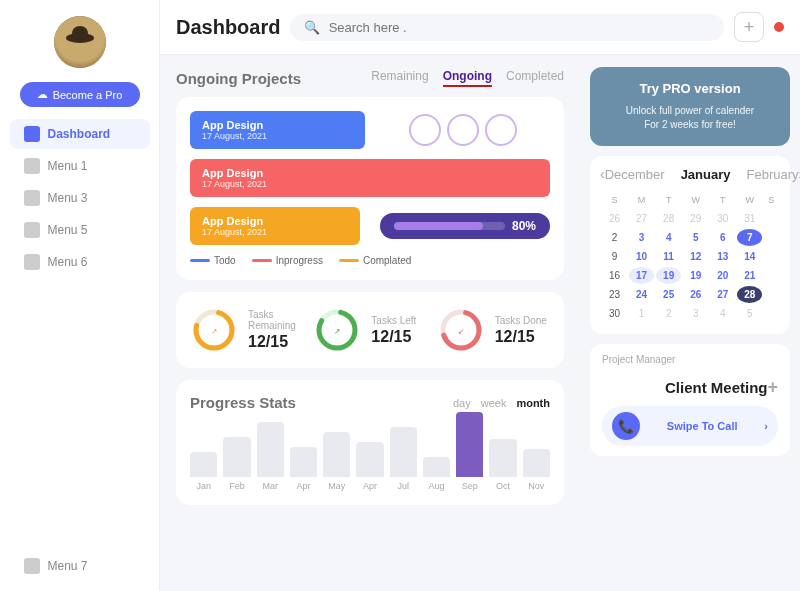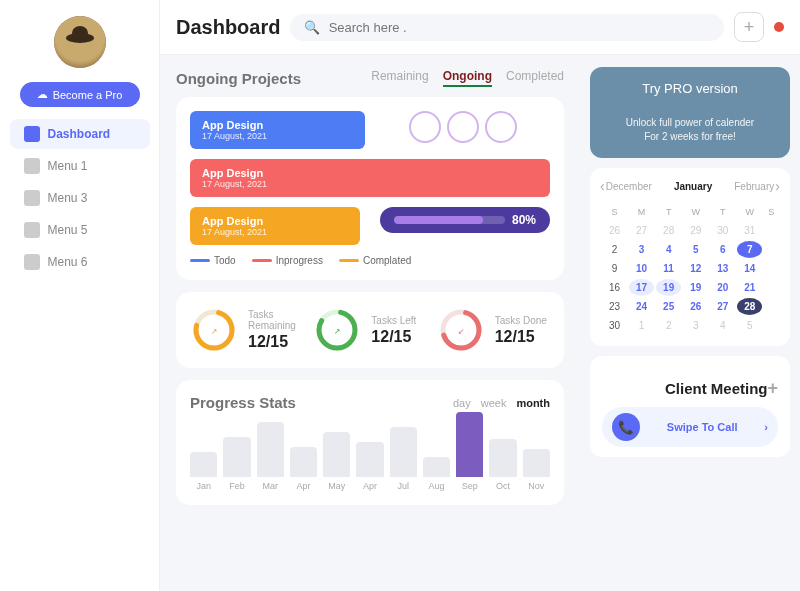--- a/index.html
+++ b/index.html
@@ -108,26 +108,26 @@
       flex: 1; padding: 14px 16px; overflow-y: auto; overflow-x: hidden;
     }
 
     
     .section-header {
       display: flex; align-items: center; justify-content: space-between; margin-bottom: 10px;
     }
     .section-title { font-size: 15px; font-weight: 700; color: #737373; }
     .tabs { display: flex; gap: 14px; font-size: 12px; color: #aaa; }
     .tab-item { cursor: pointer; padding-bottom: 2px; }
-    .tab-item.active { color: #7f1d1d; border-bottom: 2px solid #15803d; font-weight: 600; }
+    .tab-item.active { color: #4c1d95; border-bottom: 2px solid #b91c1c; font-weight: 600; }
 
     .projects-card {
       background: #fff; border-radius: 14px; padding: 14px; margin-bottom: 12px;
     }
-    .project-row { display: flex; align-items: flex-start; gap: 10px; margin-bottom: 10px; }
+    .project-row { display: flex; align-items: center; gap: 10px; margin-bottom: 10px; }
     .project-bar-wrap { flex: 1; }
     .project-bar {
       border-radius: 6px; padding: 8px 12px; color: #fff; font-size: 11px; font-weight: 700;
       position: relative; display: flex; flex-direction: column;
     }
     .project-bar.blue { background: #4e7cf5; }
     .project-bar.red { background: #f56565; }
     .project-bar.orange { background: #f5a623; }
     .project-date { font-size: 9px; font-weight: 400; opacity: 0.85; }
     .circle-group { display: flex; gap: 6px; }
@@ -179,30 +179,30 @@
     .bar-label { font-size: 9px; color: #aaa; margin-top: 4px; }
 
     
     .right-panel {
       width: 220px; min-width: 220px; padding: 12px 10px;
       display: flex; flex-direction: column; gap: 10px; overflow-y: auto;
     }
     .pro-banner {
       background: #6b8fa8; border-radius: 12px; padding: 14px 12px; color: #fff; text-align: center;
     }
-    .pro-banner-title { font-size: 13px; font-weight: 400; margin-bottom: 20px; }
+    .pro-banner-title { font-size: 13px; font-weight: 700; margin-bottom: 8px; }
     .pro-banner-sub { font-size: 10px; opacity: 0.9; line-height: 1.4; }
 
     .calendar-card {
       background: #fff; border-radius: 12px; padding: 10px;
     }
     .cal-nav {
       display: flex; align-items: center; justify-content: space-between; margin-bottom: 8px;
     }
-    .cal-months { display: flex; gap: 22px; font-size: 10px; }
+    .cal-months { display: flex; gap: 16px; font-size: 13px; }
     .cal-month { color: #aaa; }
     .cal-month.active { color: #222; font-weight: 700; }
     .cal-arrow { font-size: 14px; color: #aaa; cursor: pointer; background: none; border: none; }
     .cal-grid { width: 100%; }
     .cal-grid th {
       font-size: 9px; color: #aaa; text-align: center; padding: 3px 0; font-weight: 500;
     }
     .cal-grid td {
       font-size: 10px; text-align: center; padding: 3px 0; color: #555; cursor: pointer;
     }
@@ -272,20 +272,24 @@
   <div class="nav-item">
     <span class="nav-icon"></span>
     <span>Menu 5</span>
   </div>
   <div class="nav-item">
     <span class="nav-icon"></span>
     <span>Menu 6</span>
   </div>
 
 
+  <div class="nav-item nav-bottom">
+    <span class="nav-icon"></span>
+    <span>Menu 7</span>
+  </div>
 </div>
 
 <div class="main">
 
   <div class="top-bar">
     <span class="page-title">Dashboard</span>
     <div class="search-box">
       <span class="search-icon">🔍</span>
       <input class="search-input" type="text" placeholder="Search here ." style="">
     </div>
@@ -550,20 +554,21 @@
                 <td class="muted">3</td>
                 <td class="muted">4</td>
                 <td class="muted">5</td>
                 <td></td>
               </tr>
             </tbody>
         </table>
       </div>
 
       <div class="project-manager-card">
+        <div class="pm-label">Project Manager</div>
         <div class="pm-title">
           <span>Client Meeting</span>
           <span class="pm-plus">+</span>
         </div>
         <div class="swipe-btn">
           <div class="phone-icon-wrap">📞</div>
           <span>Swipe To Call</span>
           <span>›</span>
         </div>
       </div>

